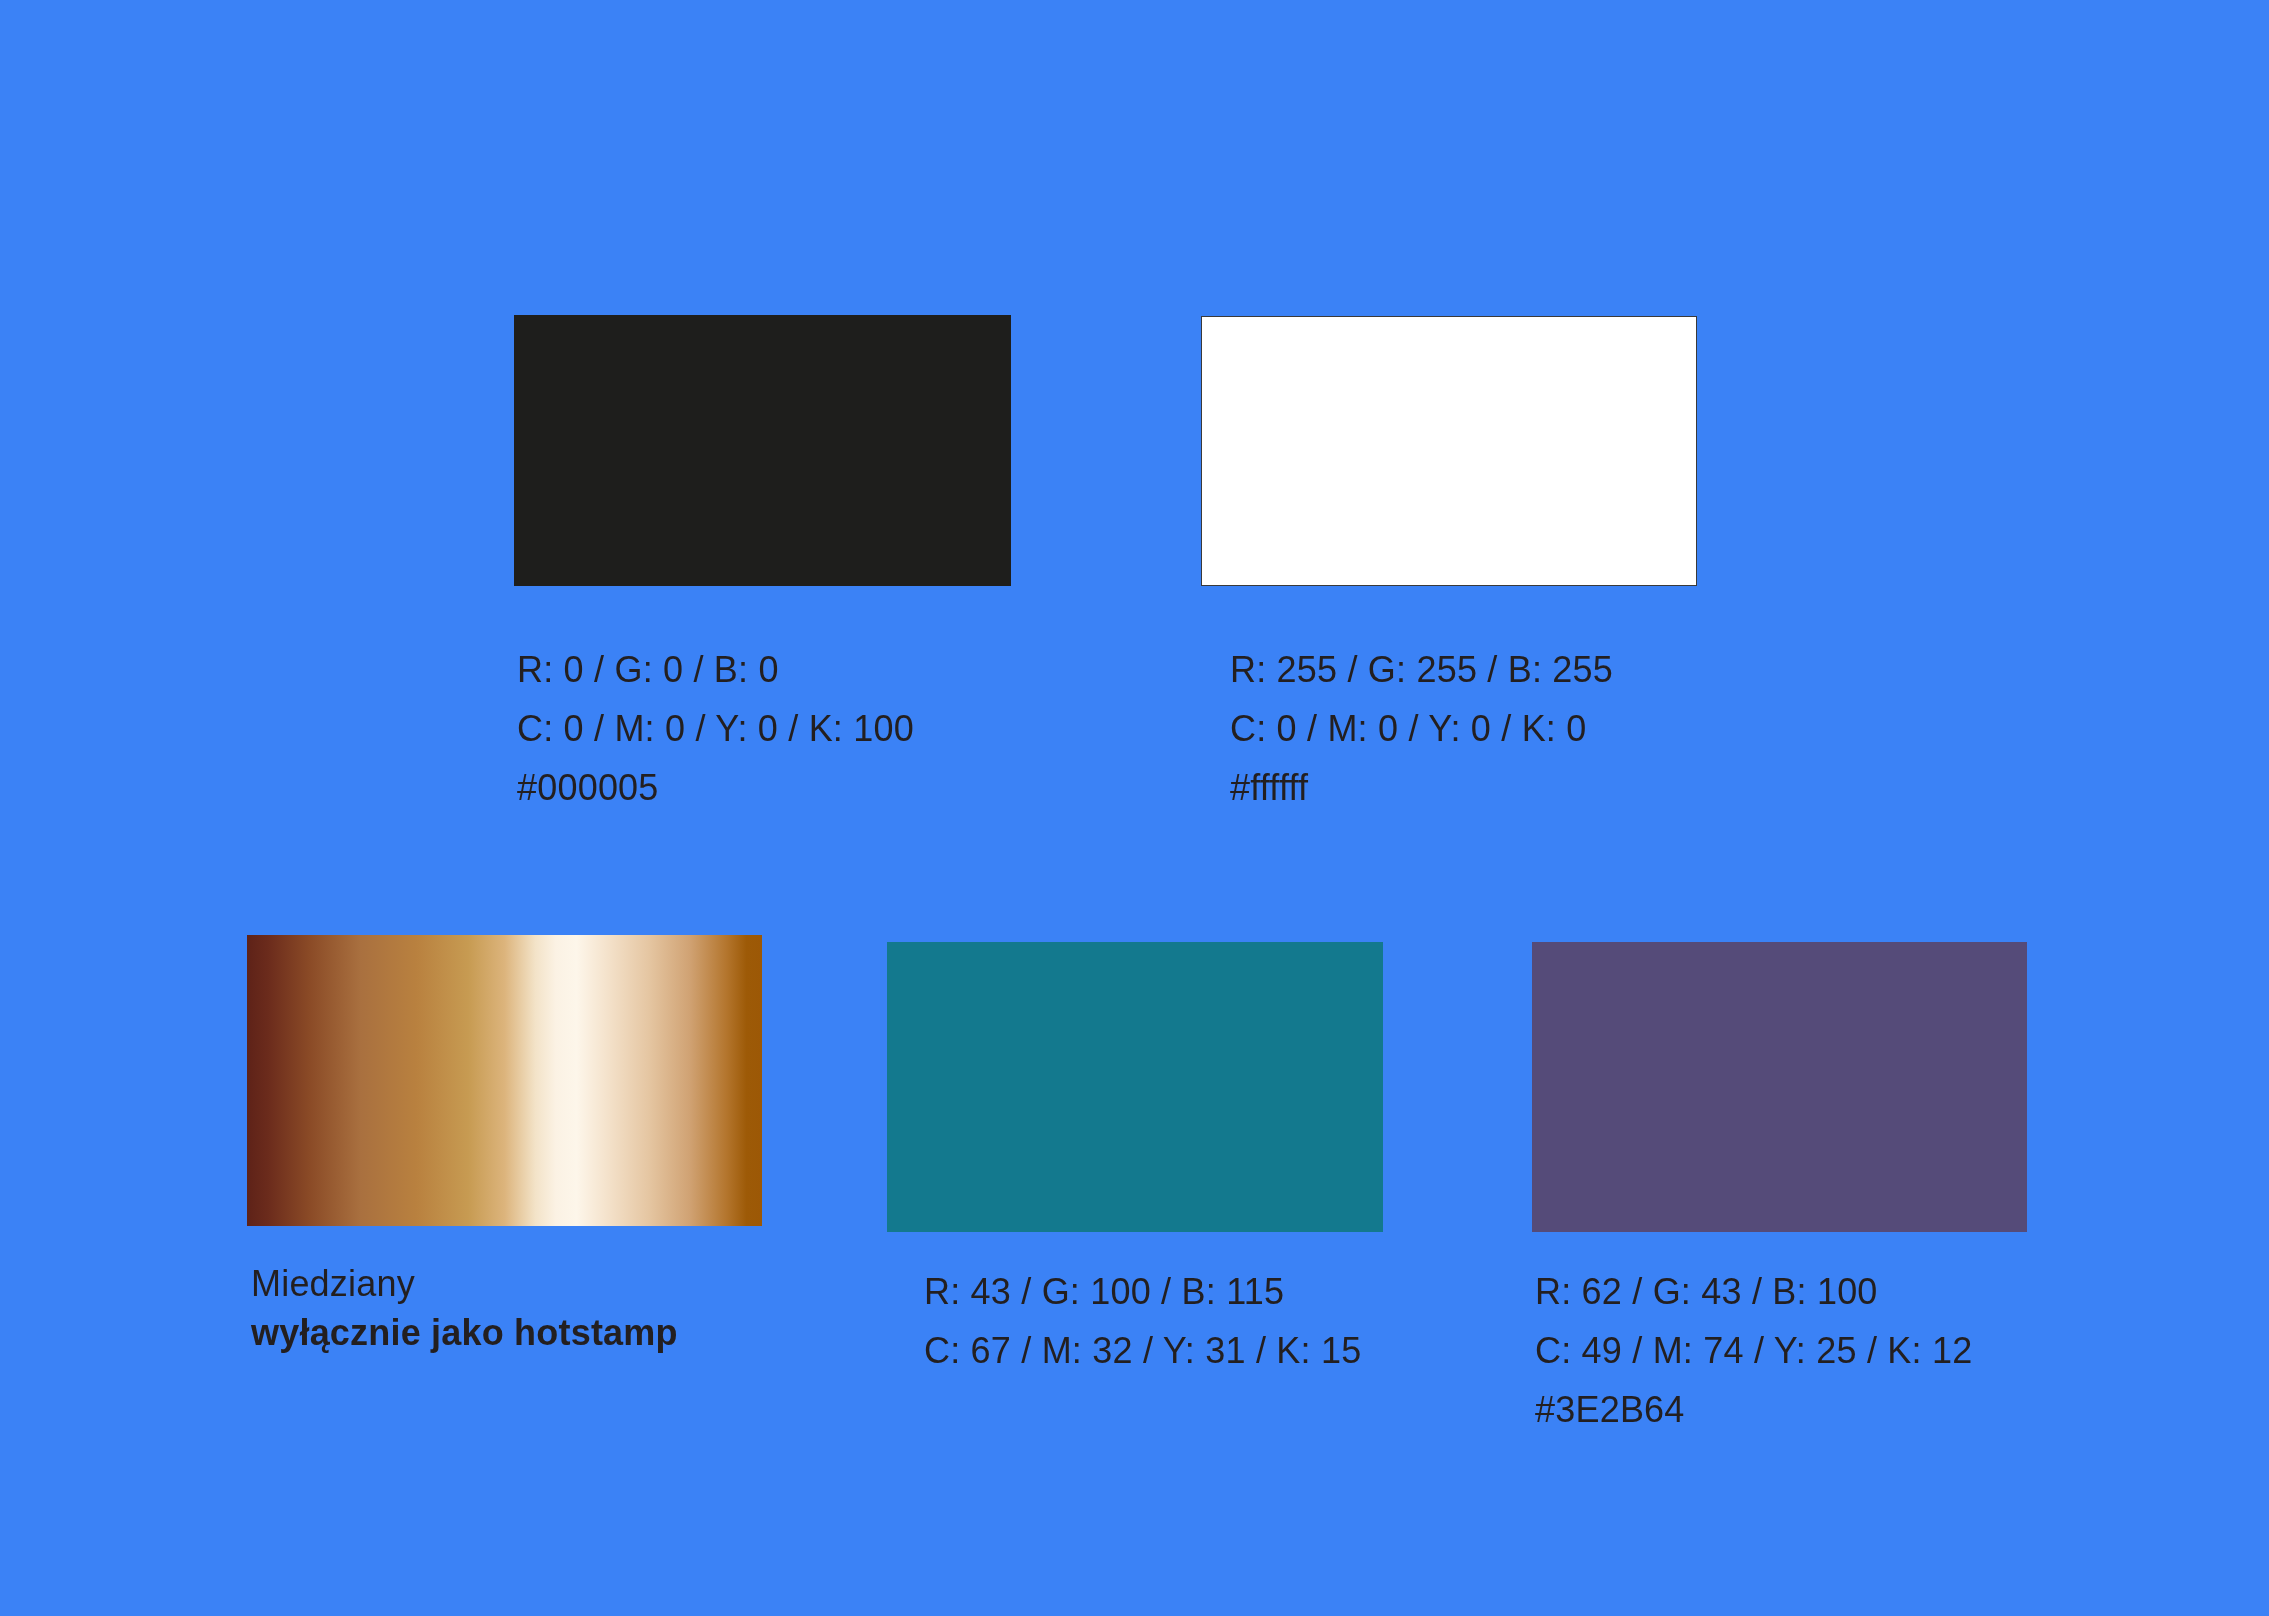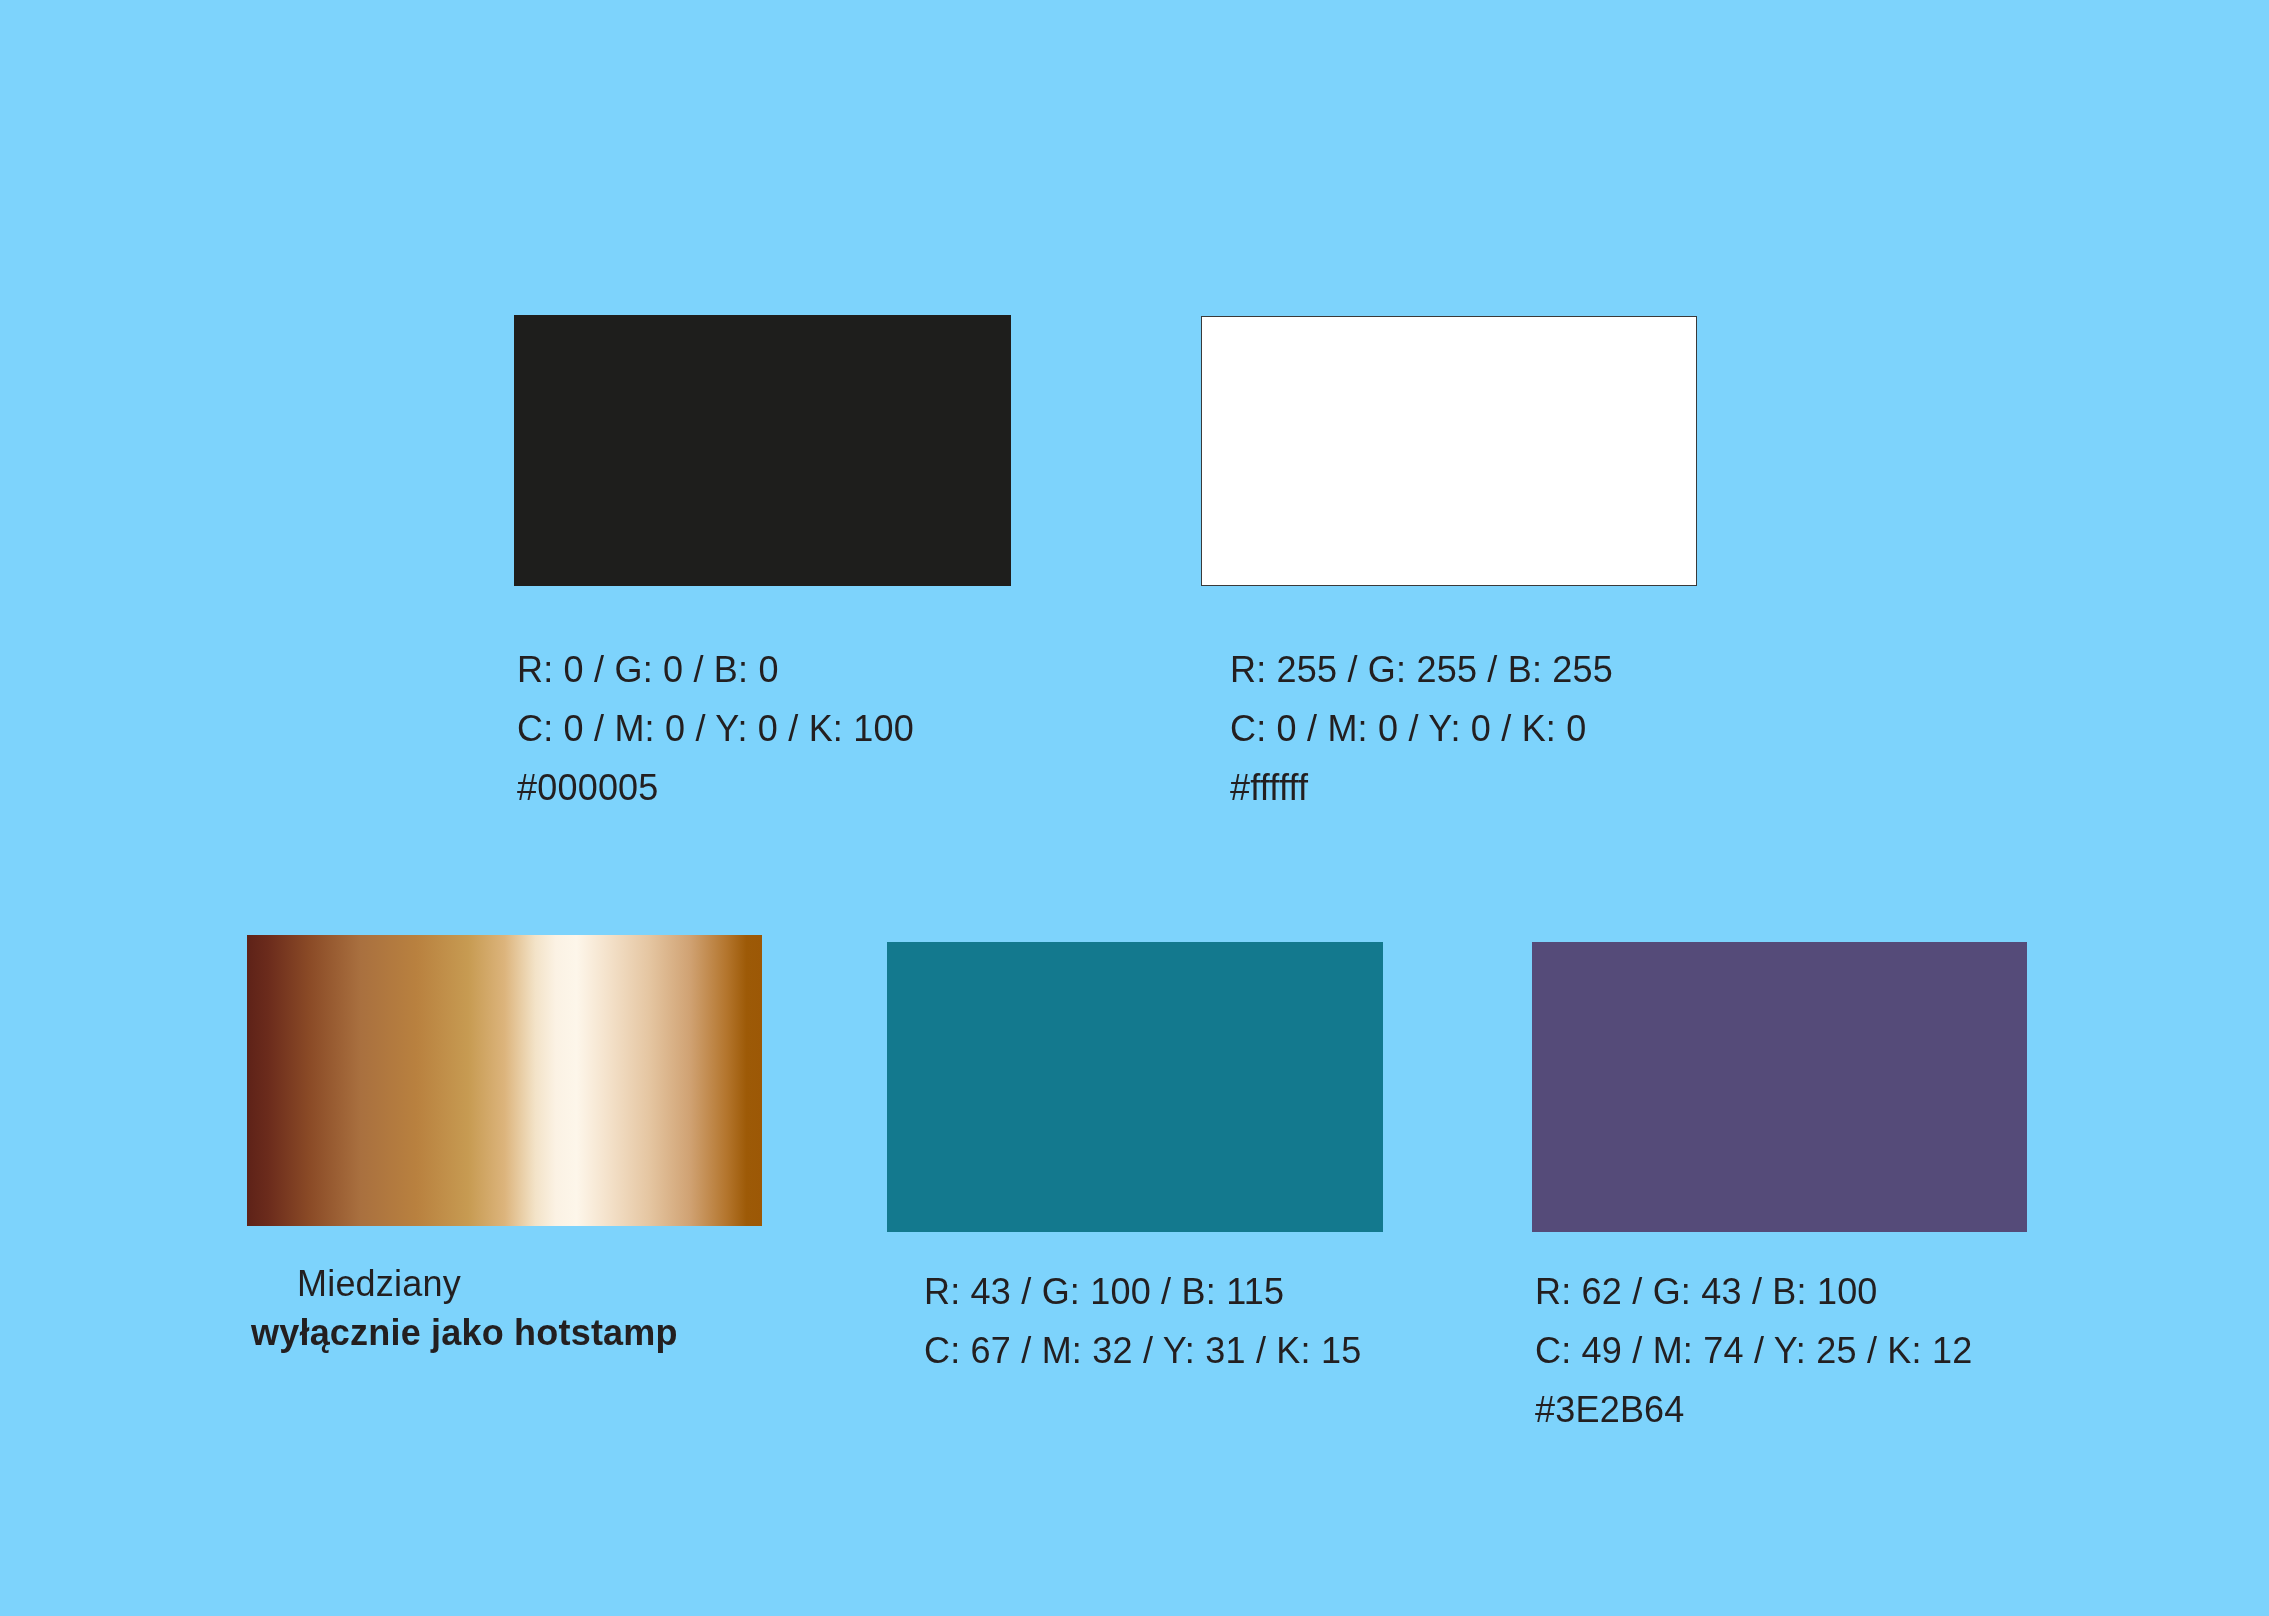--- a/index.html
+++ b/index.html
@@ -13,21 +13,21 @@
     height: 1616px;
     position: relative;
     overflow: hidden;
     font-family: "Liberation Sans", sans-serif;
     -webkit-font-smoothing: antialiased;
   }
 
   .palette-page {
     position: absolute;
     inset: 0;
-    background: #7dd3fc;
+    background: #3b82f6;
     padding-left: 36px;
   }
 
   
   .swatch {
     position: absolute;
     box-sizing: border-box;
   }
 
   .swatch-black {
@@ -91,21 +91,20 @@
     top: 1259px;
     color: #231f20;
     font-size: 36px;
     line-height: 49px;
     letter-spacing: 0.2px;
     white-space: nowrap;
   }
   .name-block .name-primary {
     display: block;
     font-weight: 400;
-    margin-left: 46px;
   }
   .name-block .name-note {
     display: block;
     font-weight: 700;
     text-align: right;
   }
 </style>
 </head>
 <body style="background: rgb(255, 255, 255);">
 

